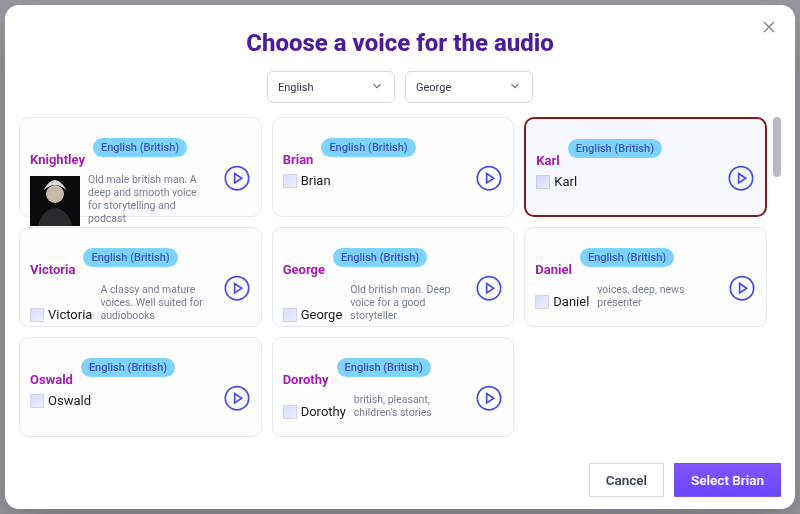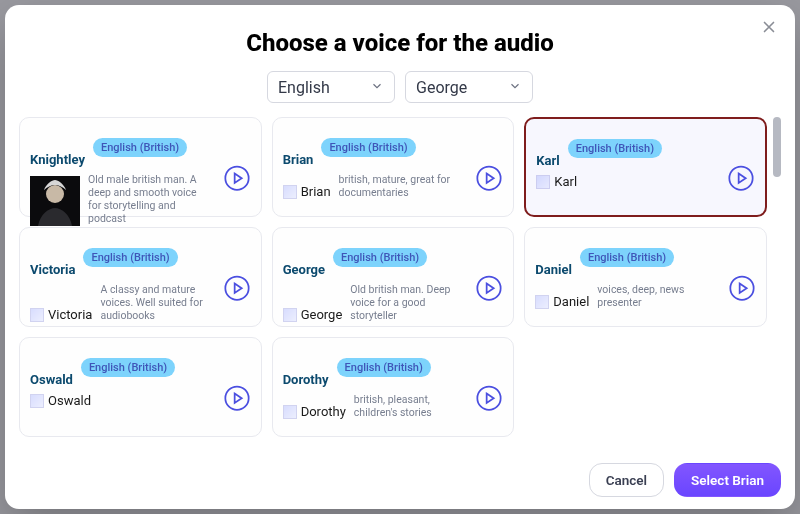--- a/index.html
+++ b/index.html
@@ -29,40 +29,40 @@
     position: absolute;
     top: 10px; right: 14px;
     width: 24px; height: 24px;
     display:flex;align-items:center;justify-content:center;
     color:#8a8d96; cursor:pointer; font-size:20px; line-height:1;
   }
   .title {
     text-align:center;
     font-size: 24px;
     font-weight: 800;
-    color: #000000;
+    color: #4c1d95;
     margin: 10px 0 14px 0;
   }
   .selects {
     display:flex;
     gap:10px;
     justify-content:center;
     margin-bottom: 14px;
   }
   .select {
     display:flex;
     align-items:center;
     justify-content:space-between;
     gap:10px;
     height:32px;
     padding: 0 10px;
     border:1px solid #d6d8e0;
     border-radius:6px;
     background:#fff;
-    font-size:16px;
+    font-size:11px;
     color:#333948;
     width:128px;
     cursor:pointer;
   }
   .select .chev { color:#6c7180; }
   .body-wrap {
     display:flex;
     flex:1;
     gap:6px;
     overflow:hidden;
@@ -84,21 +84,21 @@
   }
   .card.selected {
     border:2px solid #7f1d1d;
     background:#f7f7fe;
   }
   .card .head {
     display:flex; align-items:center; gap:8px;
     margin-bottom:6px;
   }
   .card .name {
-    font-size:13px; font-weight:700; color:#0c4a6e;margin-top:24px;
+    font-size:13px; font-weight:700; color:#a21caf;margin-top:24px;
   }
   .pill {
     font-size:11px;
     background:#7dd3fc;
     color:#3f56b8;
     padding:3px 8px;
     border-radius:999px;
     font-weight:500;
   }
   .card .row {
@@ -138,21 +138,21 @@
   }
   .footer {
     display:flex;
     justify-content:flex-end;
     gap:10px;
     padding-top:12px;
   }
   .btn {
     height:34px;
     padding:0 16px;
-    border-radius:13px;
+    border-radius:1px;
     font-size:13.5px;
     font-weight:600;
     cursor:pointer;
     display:flex;align-items:center;justify-content:center;
     border:1px solid transparent;
   }
   .btn.secondary {
     background:#fff;
     color:#3a3f52;
     border:1px solid #d6d8e0;
@@ -222,21 +222,20 @@
         <div class="card">
           <div class="head">
             <span class="name">Brian</span>
             <span class="pill">English (British)</span>
           </div>
           <div class="row">
             <div class="fallback">
               <span class="brk"></span>
               <span>Brian</span>
             </div>
-            <div class="desc">british, mature, great for documentaries</div>
           </div>
           <div class="play">
             <svg viewBox="0 0 48 48" fill="none" stroke="currentColor" stroke-width="3">
               <circle cx="24" cy="24" r="20"></circle>
               <path d="M20 16l12 8-12 8z" fill="none"></path>
             </svg>
           </div>
         </div>
         <div class="card selected">
           <div class="head">

